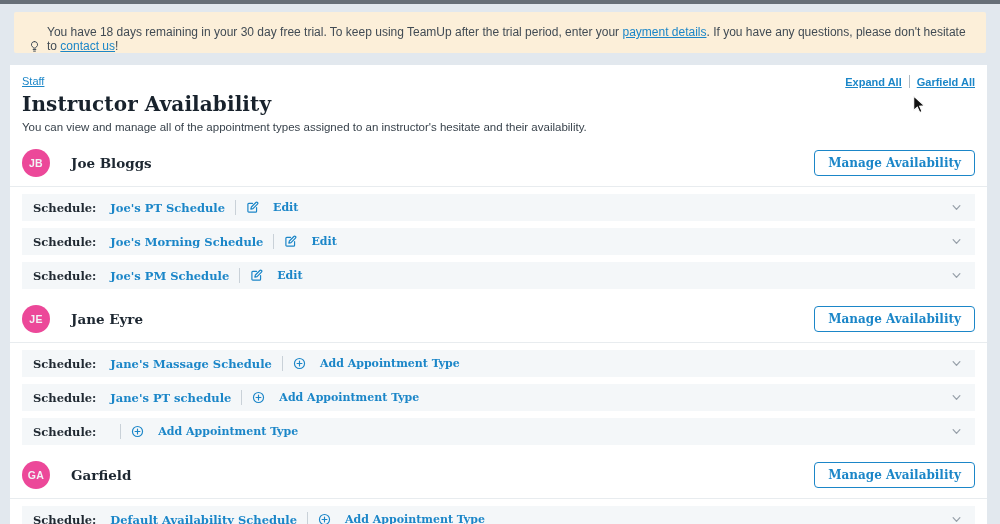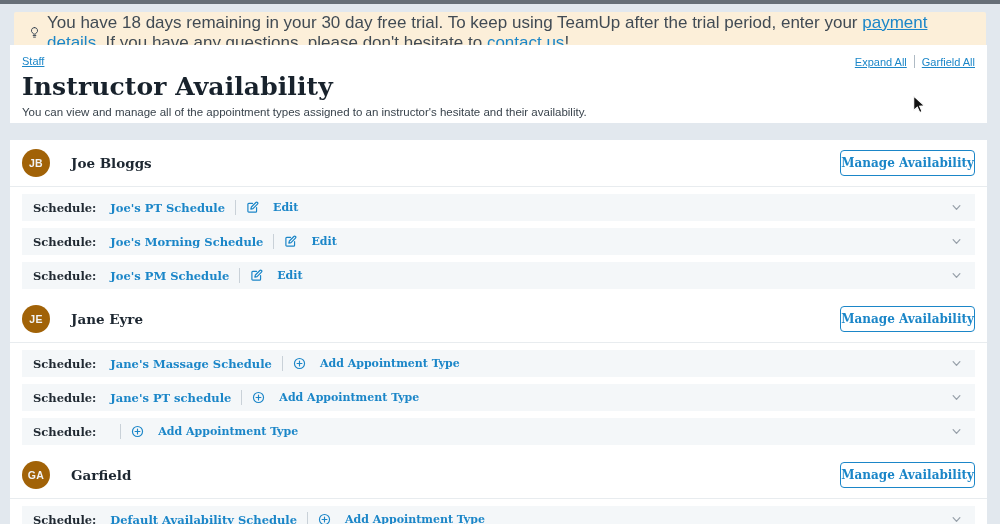--- a/index.html
+++ b/index.html
@@ -9,58 +9,58 @@
     font-family:"Liberation Sans", sans-serif;
     position:relative;
     color:#333c44;
   }
   .top-strip { height:4px; background:#676f77; width:100%; }
 
   
   .trial-banner {
     position:absolute; left:14px; top:12px; width:972px; height:41px;
     background:#fcefd9; border-radius:2px;
-    display:flex; align-items:center; padding:12px 14px;
-    font-size:17px; color:#414b54;
+    display:flex; align-items:flex-end; padding:0 14px;
+    font-size:12px; color:#414b54;
   }
   .trial-banner .bulb { display:inline-flex; margin-right:6px; flex:none; }
   .trial-banner a { color:#1b86c8; text-decoration:underline; }
 
   
   .card { position:absolute; left:10px; width:977px; background:#ffffff; }
-  .header-card { top:45px; height:78px; padding:10px 12px; }
+  .header-card { top:65px; height:78px; padding:10px 12px; }
   .breadcrumb-row { display:flex; justify-content:space-between; align-items:flex-start; }
   .breadcrumb-row a { color:#1b86c8; text-decoration:underline; font-size:11px; }
-  .expand-links { font-size:11.5px; font-weight:normal; display:flex; align-items:center;padding-left:20px; }
+  .expand-links { font-size:11.5px; font-weight:bold; display:flex; align-items:center;padding-left:20px; }
   .expand-links a { color:#1b86c8; }
   .expand-sep { width:1px; height:13px; background:#aebac4; margin:0 7px; }
   .page-title {
     font-family:"DejaVu Serif","Liberation Serif",serif;
-    font-size:25px; font-weight:bold; color:#18222c; margin-top:4px; letter-spacing:.1px;
+    font-size:20px; font-weight:bold; color:#18222c; margin-top:4px; letter-spacing:.1px;
   }
   .page-desc { font-size:11.5px; color:#39434c; margin-top:5px; }
 
   
   .main-card { top:140px; height:500px; padding-bottom:20px; }
 
   .section-header { display:flex; align-items:center; padding:9px 12px 9px 12px; height:46px; }
   .avatar {
-    width:28px; height:28px; border-radius:50%; background:#a16207; color:#f2f4f6;
+    width:28px; height:28px; border-radius:50%; background:#ec4899; color:#f2f4f6;
     display:flex; align-items:center; justify-content:center;
     font-size:10.5px; font-weight:bold; letter-spacing:.3px; flex:none;
     font-family:"Liberation Sans", sans-serif;
   }
   .instructor-name {
     font-family:"DejaVu Serif","Liberation Serif",serif;
     font-weight:bold; font-size:13.5px; color:#1d2731; margin-left:21px;
   }
   .manage-btn {
     margin-left:auto; background:#ffffff; border:1px solid #1b86c8; border-radius:4px;
     color:#1b86c8; font-family:"DejaVu Serif","Liberation Serif",serif;
-    font-weight:bold; font-size:12px; padding:5px 0; cursor:pointer;
+    font-weight:bold; font-size:12px; padding:5px 13px; cursor:pointer;
   }
   .section-divider { border-bottom:1px solid #e8ecef; margin:0; }
 
   .schedule-rows { padding:7px 12px 0 12px; }
   .schedule-row {
     background:#f4f7f9; height:27px; margin-bottom:7px;
     display:flex; align-items:center; padding:0 11px;
     font-size:11.5px;
   }
   .schedule-label {

